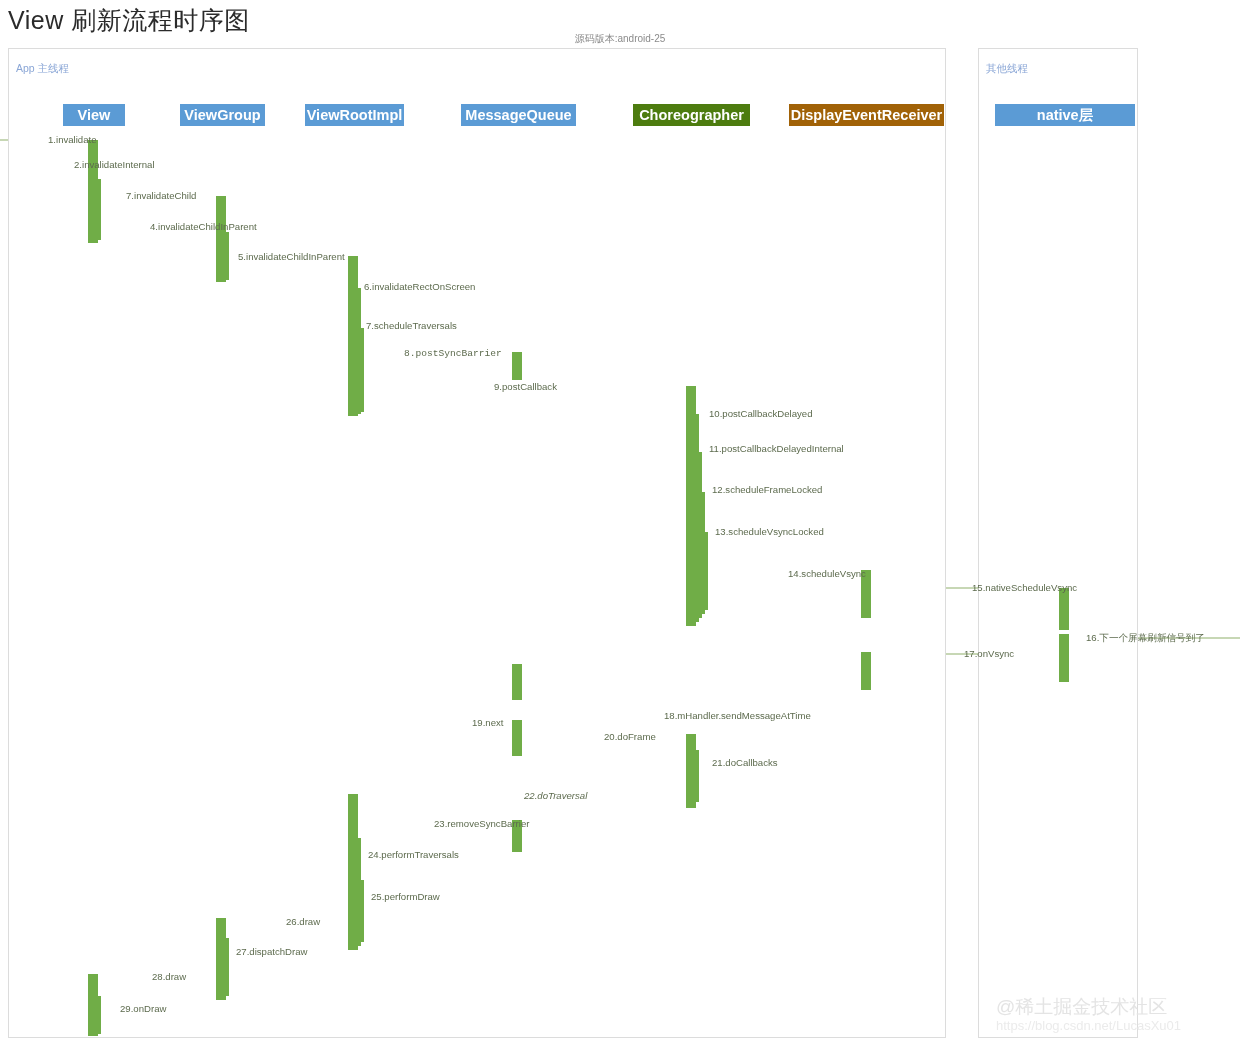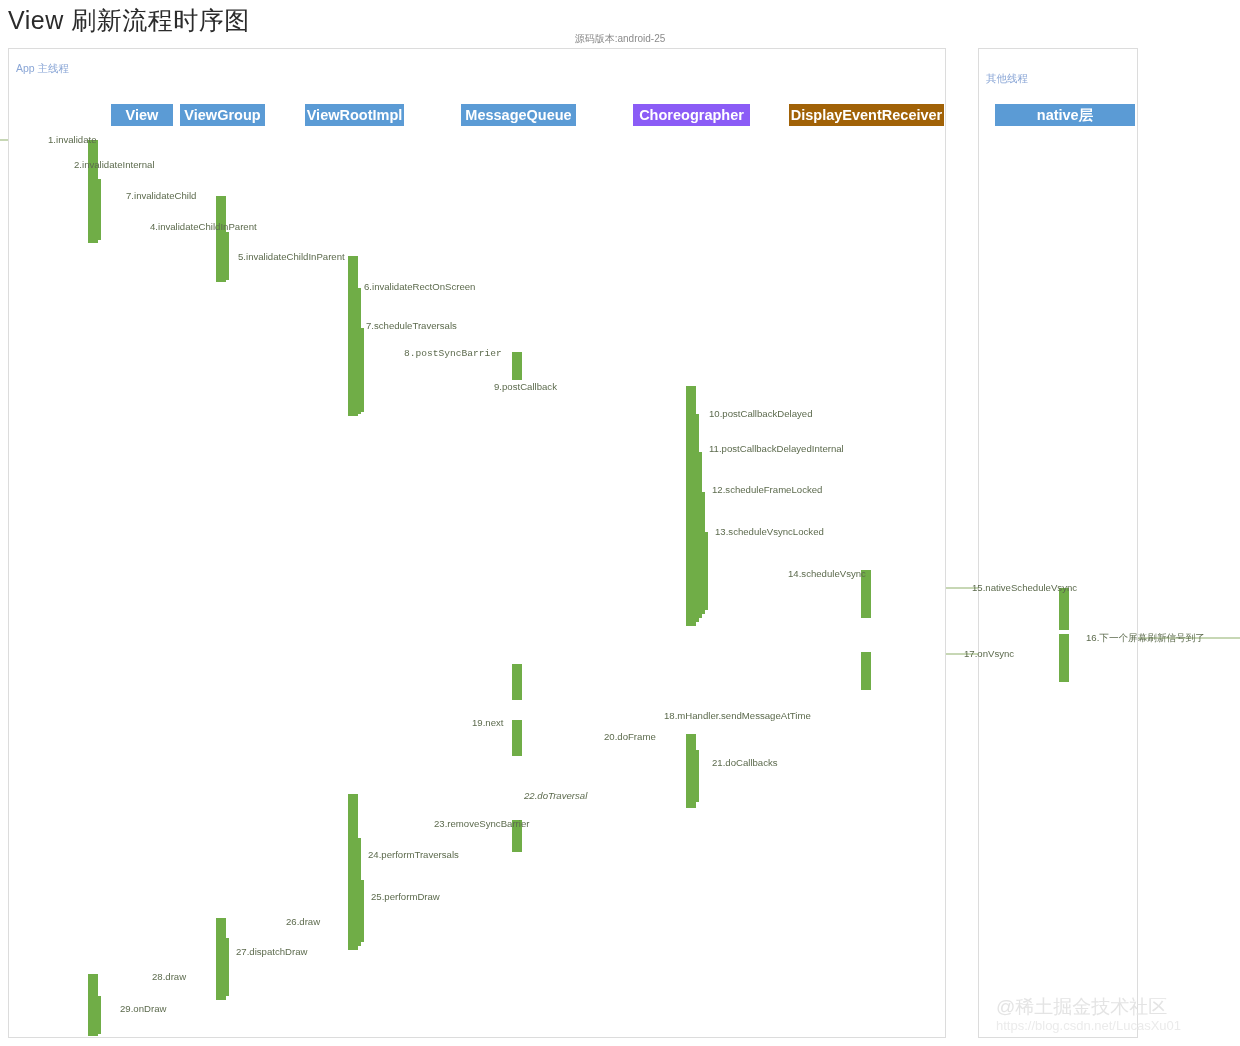--- a/index.html
+++ b/index.html
@@ -160,28 +160,28 @@
         <line x1="127" y1="992" x2="127" y2="1020" stroke="#8faf6a" stroke-width="1"></line>
         <line x1="127" y1="1020" x2="105" y2="1020" stroke="#8faf6a" stroke-width="1" marker-end="url(#ah)"></line>
       </g>
     </g>
 </svg>
 
 <div id="frames-layer">
     <div class="frame" style="left: 8px; top: 48px; width: 938px; height: 990px; border-color: rgb(220, 220, 220);"></div>
     <div class="frame-label" style="left: 16px; top: 62px; color: rgb(138, 166, 214);">App 主线程</div>
     <div class="frame" style="left: 978px; top: 48px; width: 160px; height: 990px; border-color: rgb(220, 220, 220);"></div>
-    <div class="frame-label" style="left: 986px; top: 72px; color: rgb(138, 166, 214);">其他线程</div>
+    <div class="frame-label" style="left: 986px; top: 62px; color: rgb(138, 166, 214);">其他线程</div>
   </div>
 <div id="heads-layer">
-    <div class="lifeline-head" style="left: 63px; top: 104px; width: 62px; background: rgb(91, 155, 213); margin-left: 48px;">View</div>
+    <div class="lifeline-head" style="left: 63px; top: 104px; width: 62px; background: rgb(91, 155, 213);">View</div>
     <div class="lifeline-head" style="left: 180px; top: 104px; width: 85px; background: rgb(91, 155, 213);">ViewGroup</div>
     <div class="lifeline-head" style="left: 305px; top: 104px; width: 99px; background: rgb(91, 155, 213);">ViewRootImpl</div>
     <div class="lifeline-head" style="left: 461px; top: 104px; width: 115px; background: rgb(91, 155, 213);">MessageQueue</div>
-    <div class="lifeline-head" style="left: 633px; top: 104px; width: 117px; background: #8b5cf6;">Choreographer</div>
+    <div class="lifeline-head" style="left: 633px; top: 104px; width: 117px; background: #4d7c0f;">Choreographer</div>
     <div class="lifeline-head" style="left: 789px; top: 104px; width: 155px; background: #a16207;">DisplayEventReceiver</div>
     <div class="lifeline-head" style="left: 995px; top: 104px; width: 140px; background: rgb(91, 155, 213);">native层</div>
   </div>
 <div id="acts-layer">
     <div class="actbar" style="left: 88px; top: 140px; width: 10px; height: 103px; background: rgb(112, 173, 71);"></div>
     <div class="actbar" style="left: 91px; top: 179px; width: 10px; height: 61px; background: rgb(112, 173, 71);"></div>
     <div class="actbar" style="left: 216px; top: 196px; width: 10px; height: 86px; background: rgb(112, 173, 71);"></div>
     <div class="actbar" style="left: 219px; top: 232px; width: 10px; height: 48px; background: rgb(112, 173, 71);"></div>
     <div class="actbar" style="left: 348px; top: 256px; width: 10px; height: 160px; background: rgb(112, 173, 71);"></div>
     <div class="actbar" style="left: 351px; top: 288px; width: 10px; height: 126px; background: rgb(112, 173, 71);"></div>

